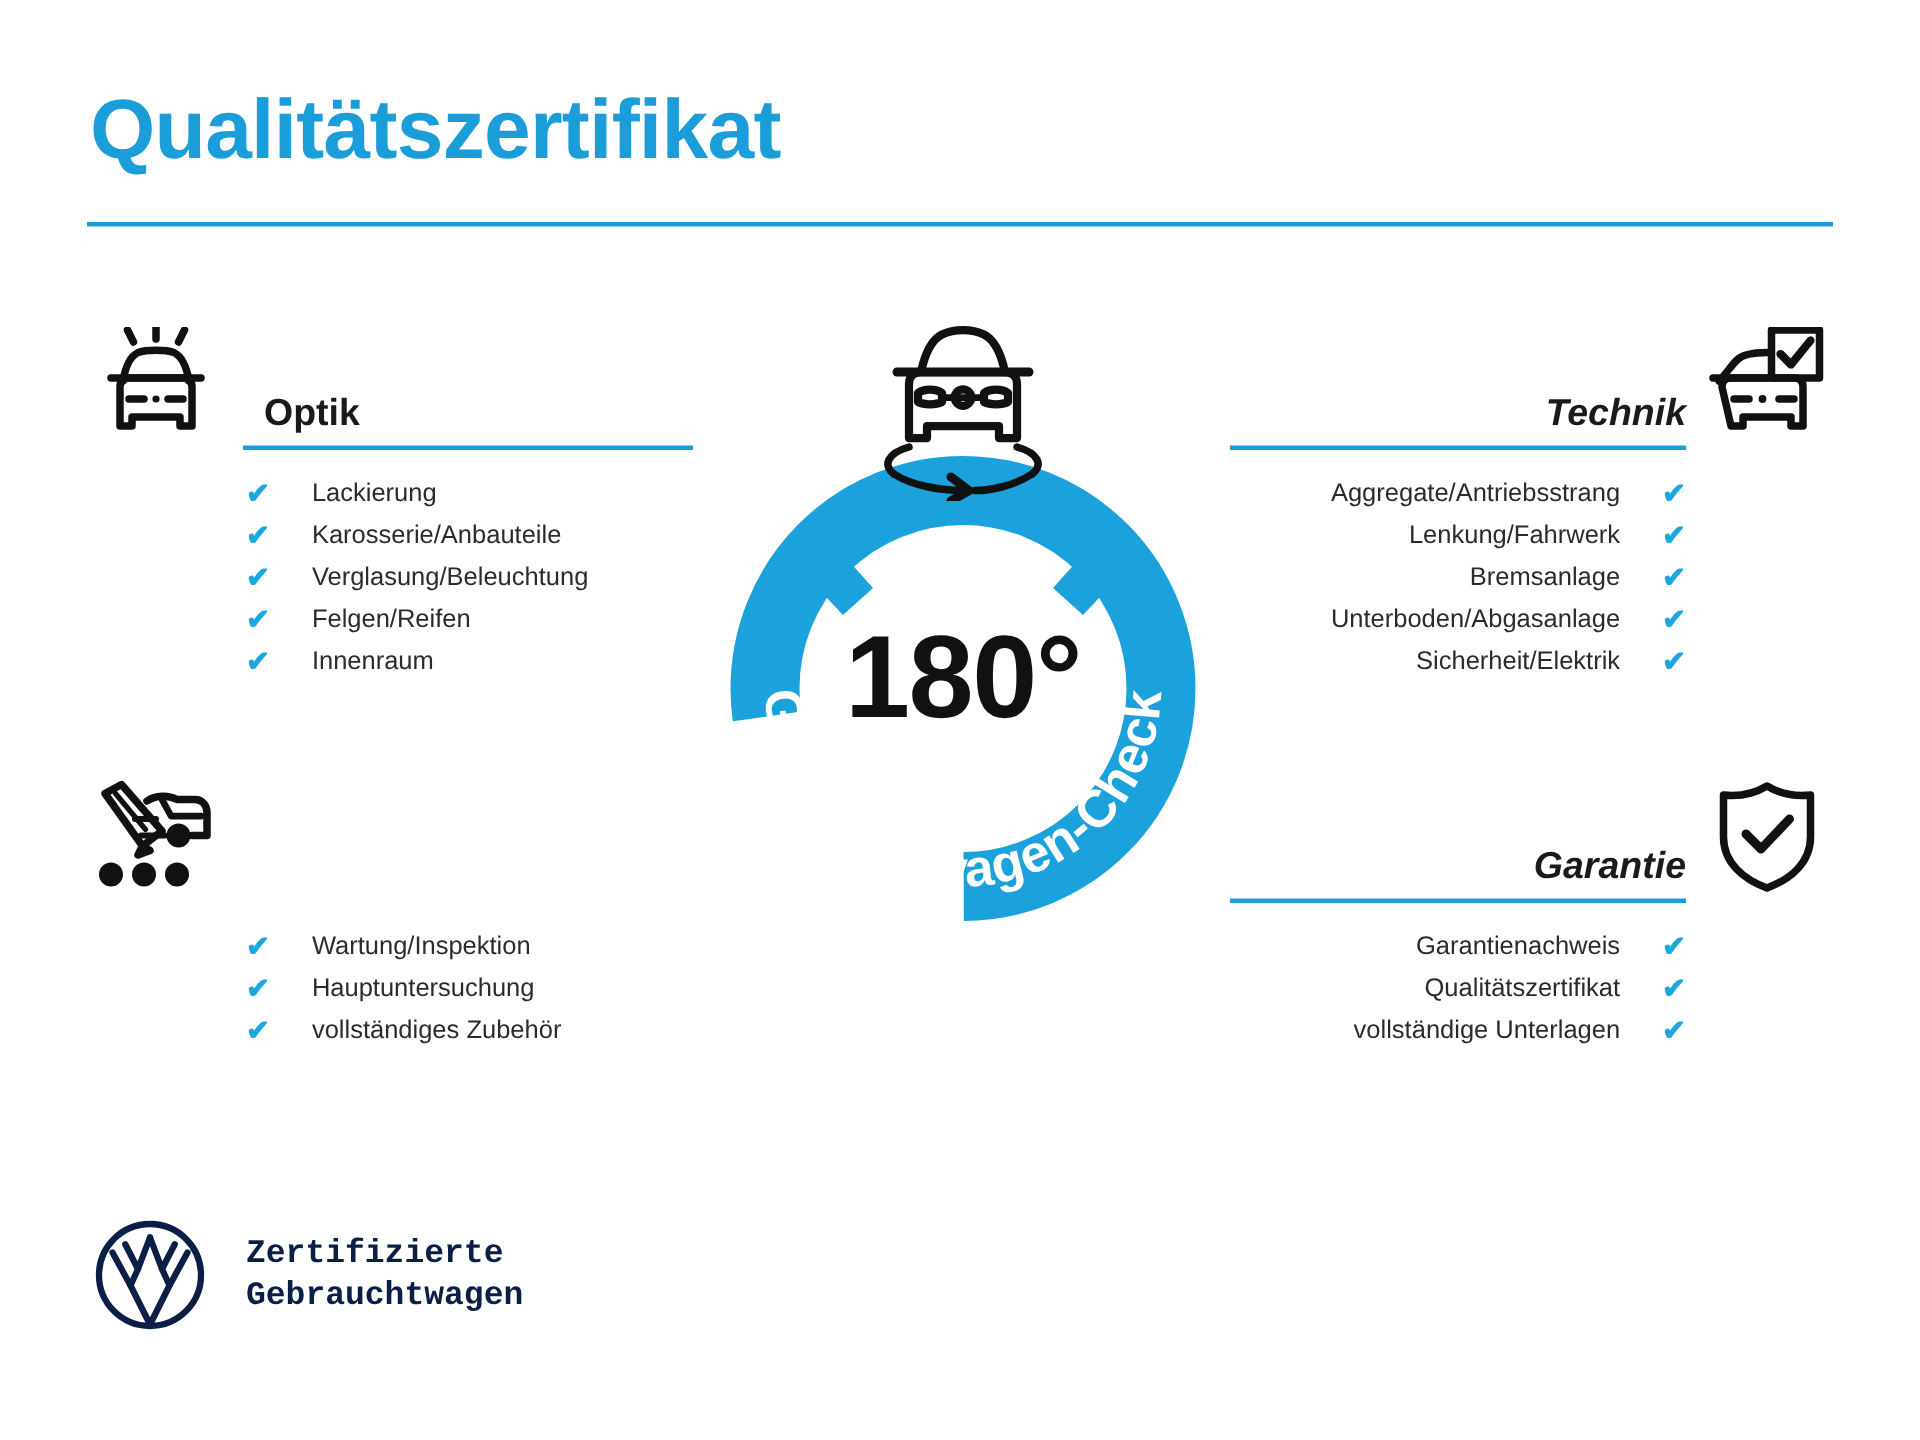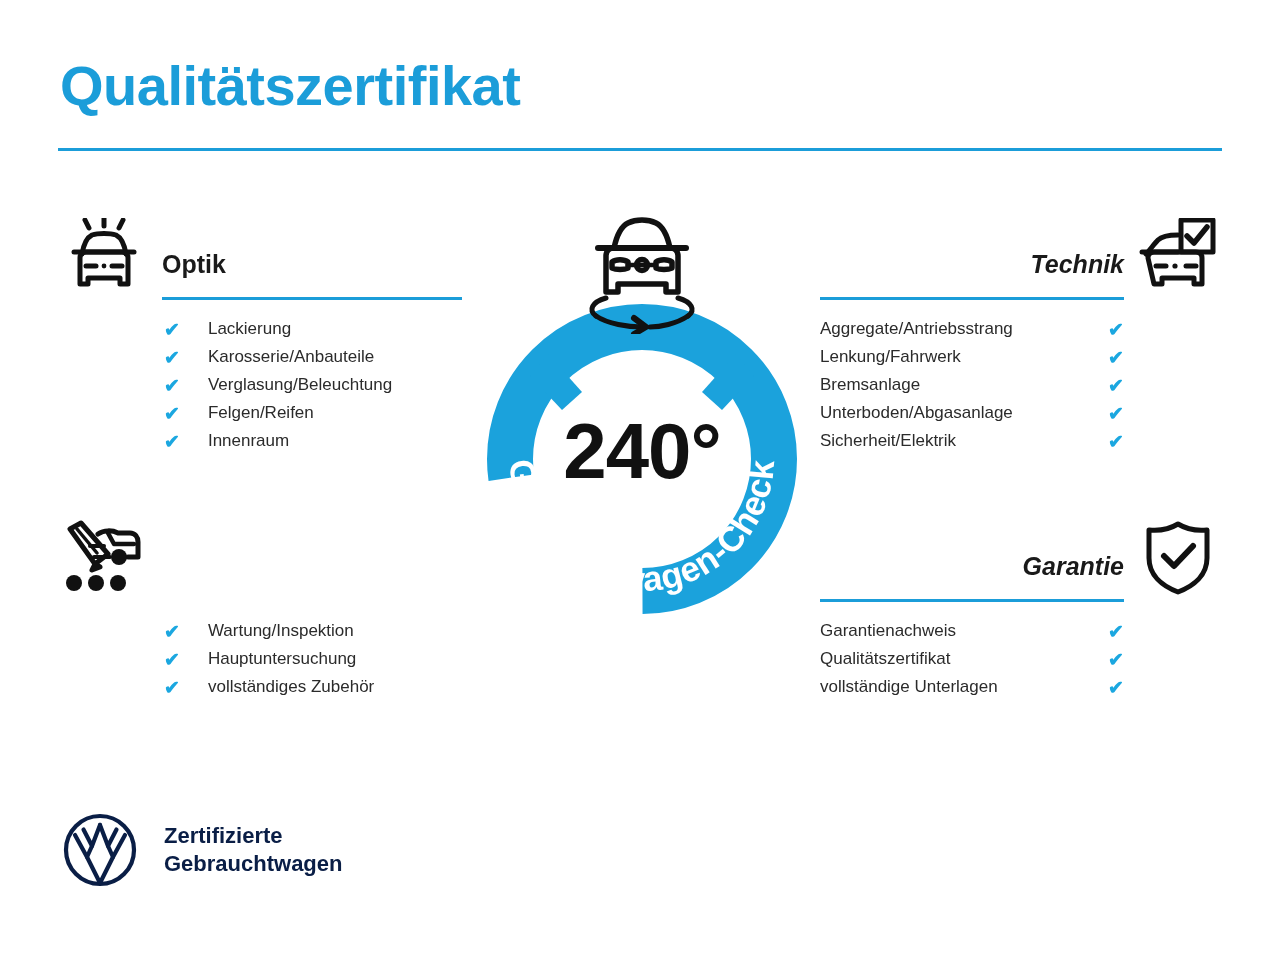--- a/index.html
+++ b/index.html
@@ -72,21 +72,22 @@
     bottom: 0;
   }
   .left  .sec-title-wrap { left: 104px; right: 0; }
   .right .sec-title-wrap { right: 100px; left: 0; }
 
   .sec-title {
     font-size: 25px;
     font-weight: bold;
     color: #1a1a1a;
     line-height: 1.1;
-    padding-bottom: 19px;
+    padding-bottom: 8px;
+    margin-left: 14px;
   }
   .left  .sec-title { text-align: left; }
   .right .sec-title { text-align: right; font-style: italic; }
 
   .sec-rule {
     height: 3px;
     background: #1B9DD9;
     width: 100%;
   }
 
@@ -100,21 +101,21 @@
     display: flex;
     align-items: center;
     height: 28px;
     font-size: 17px;
     color: #2b2b2b;
   }
   .left .sec-list li  { justify-content: flex-start; }
   .right .sec-list li { justify-content: flex-end; }
 
   .left .sec-list li  { padding-left: 106px; }
-  .right .sec-list li { padding-right: 100px; justify-content: space-between; }
+  .right .sec-list li { padding-right: 100px; }
 
   .chk {
     color: #1BA7E0;
     font-size: 19px;
     font-weight: bold;
     line-height: 1;
   }
   .left .chk  { margin-right: 28px; }
   .right .chk { margin-left: 28px; }
 
@@ -159,20 +160,21 @@
     display: flex;
     align-items: center;
   }
   .vw-logo { width: 76px; height: 76px; }
   .vw-text {
     margin-left: 26px;
     font-size: 22px;
     font-weight: bold;
     color: #0A1E46;
     line-height: 1.28;
+    font-family: Liberation Mono, monospace;
   }
   .vw-line { white-space: nowrap; }
 </style>
 </head>
 <body>
 
 <div class="page">
 
   <div class="page-title">Qualitätszertifikat</div>
   <div class="title-rule"></div>
@@ -355,21 +357,21 @@
         <path d="M58 51 L86 51" stroke-width="4.5"></path>
         <circle cx="72" cy="51" r="5.5"></circle>
         <path d="M36 84 C22 88 18 96 26 102" stroke-width="5"></path>
         <path d="M108 84 C122 88 126 96 118 102" stroke-width="5"></path>
         <path d="M26 102 C38 110 58 113 72 113" stroke-width="5"></path>
         <path d="M118 102 C106 110 90 113 80 113" stroke-width="5"></path>
         <path d="M64 104 L76 113 L64 120" stroke-width="6"></path>
       </svg>
     </div>
 
-    <div class="badge-360">240°</div>
+    <div class="badge-360">180°</div>
   </div>
 
   <div class="vw-block">
     <div class="vw-logo">
       <svg width="76" height="76" viewBox="0 0 76 76" fill="none" stroke="#0A1E46" stroke-width="4.2" stroke-linecap="round" stroke-linejoin="round">
         <circle cx="38" cy="38" r="34"></circle>
         <path d="M38 13 L30 34 L21.5 17.5"></path>
         <path d="M38 13 L46 34 L54.5 17.5"></path>
         <path d="M30 34 L25 45 L13 23"></path>
         <path d="M46 34 L51 45 L63 23"></path>

